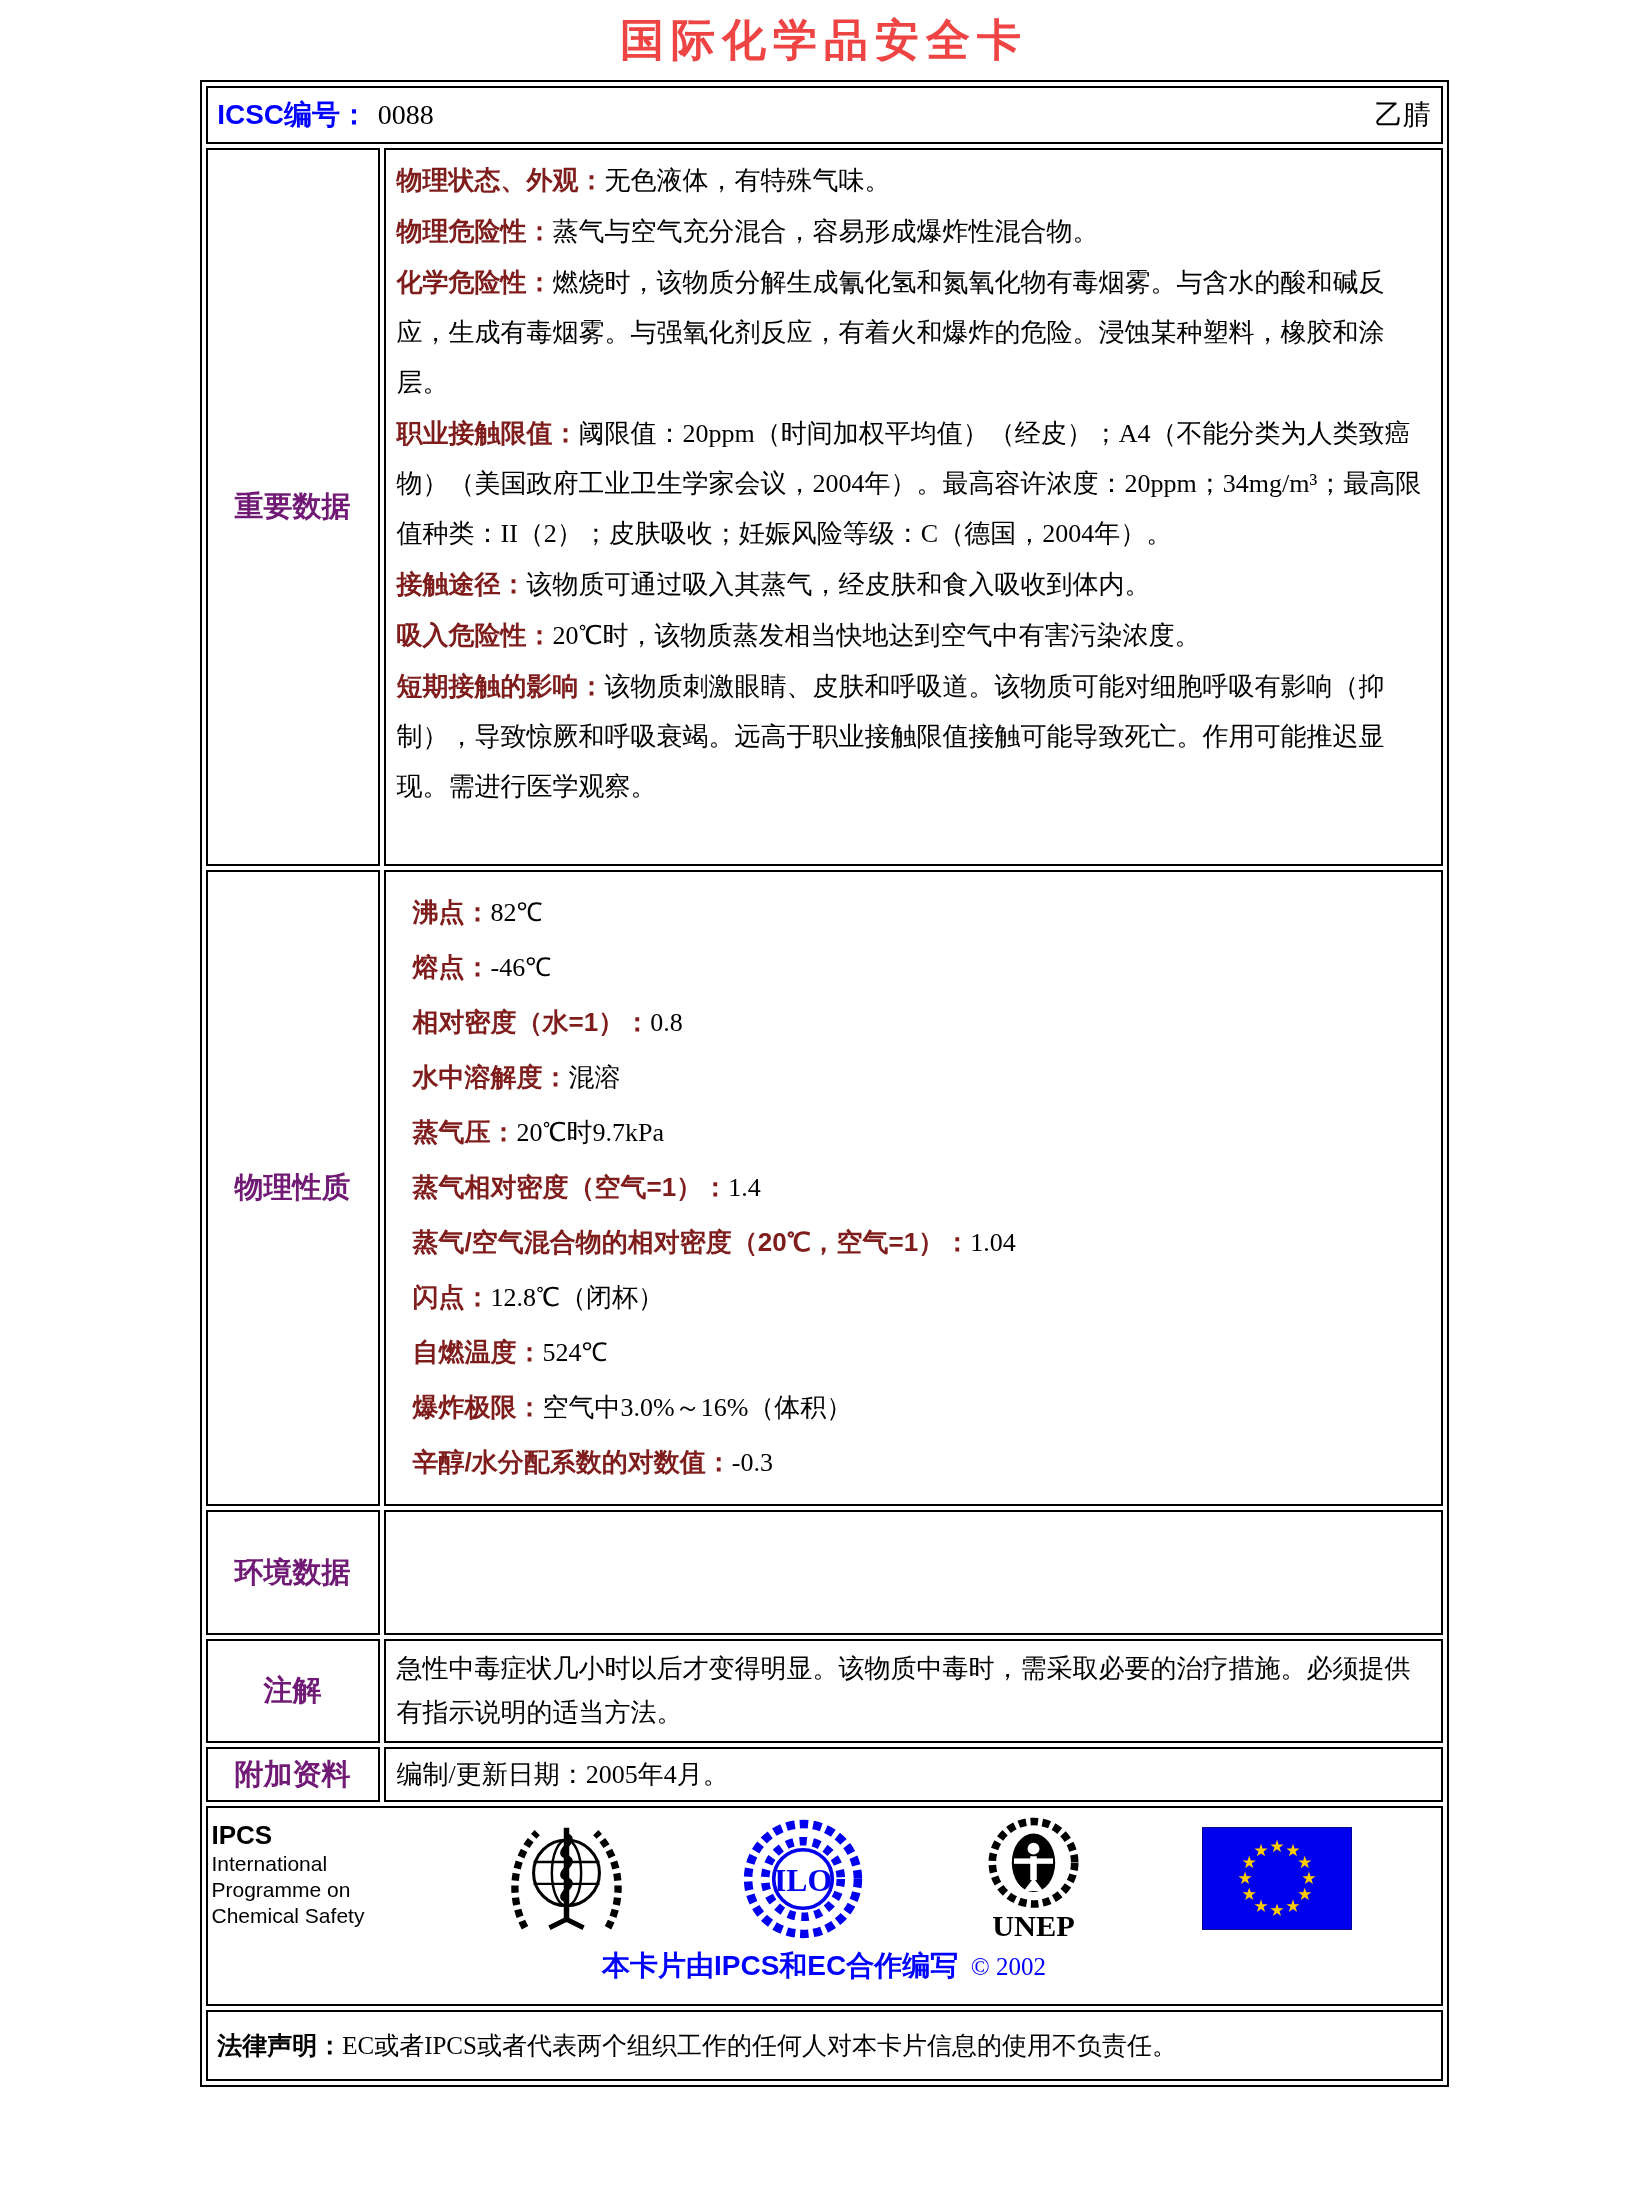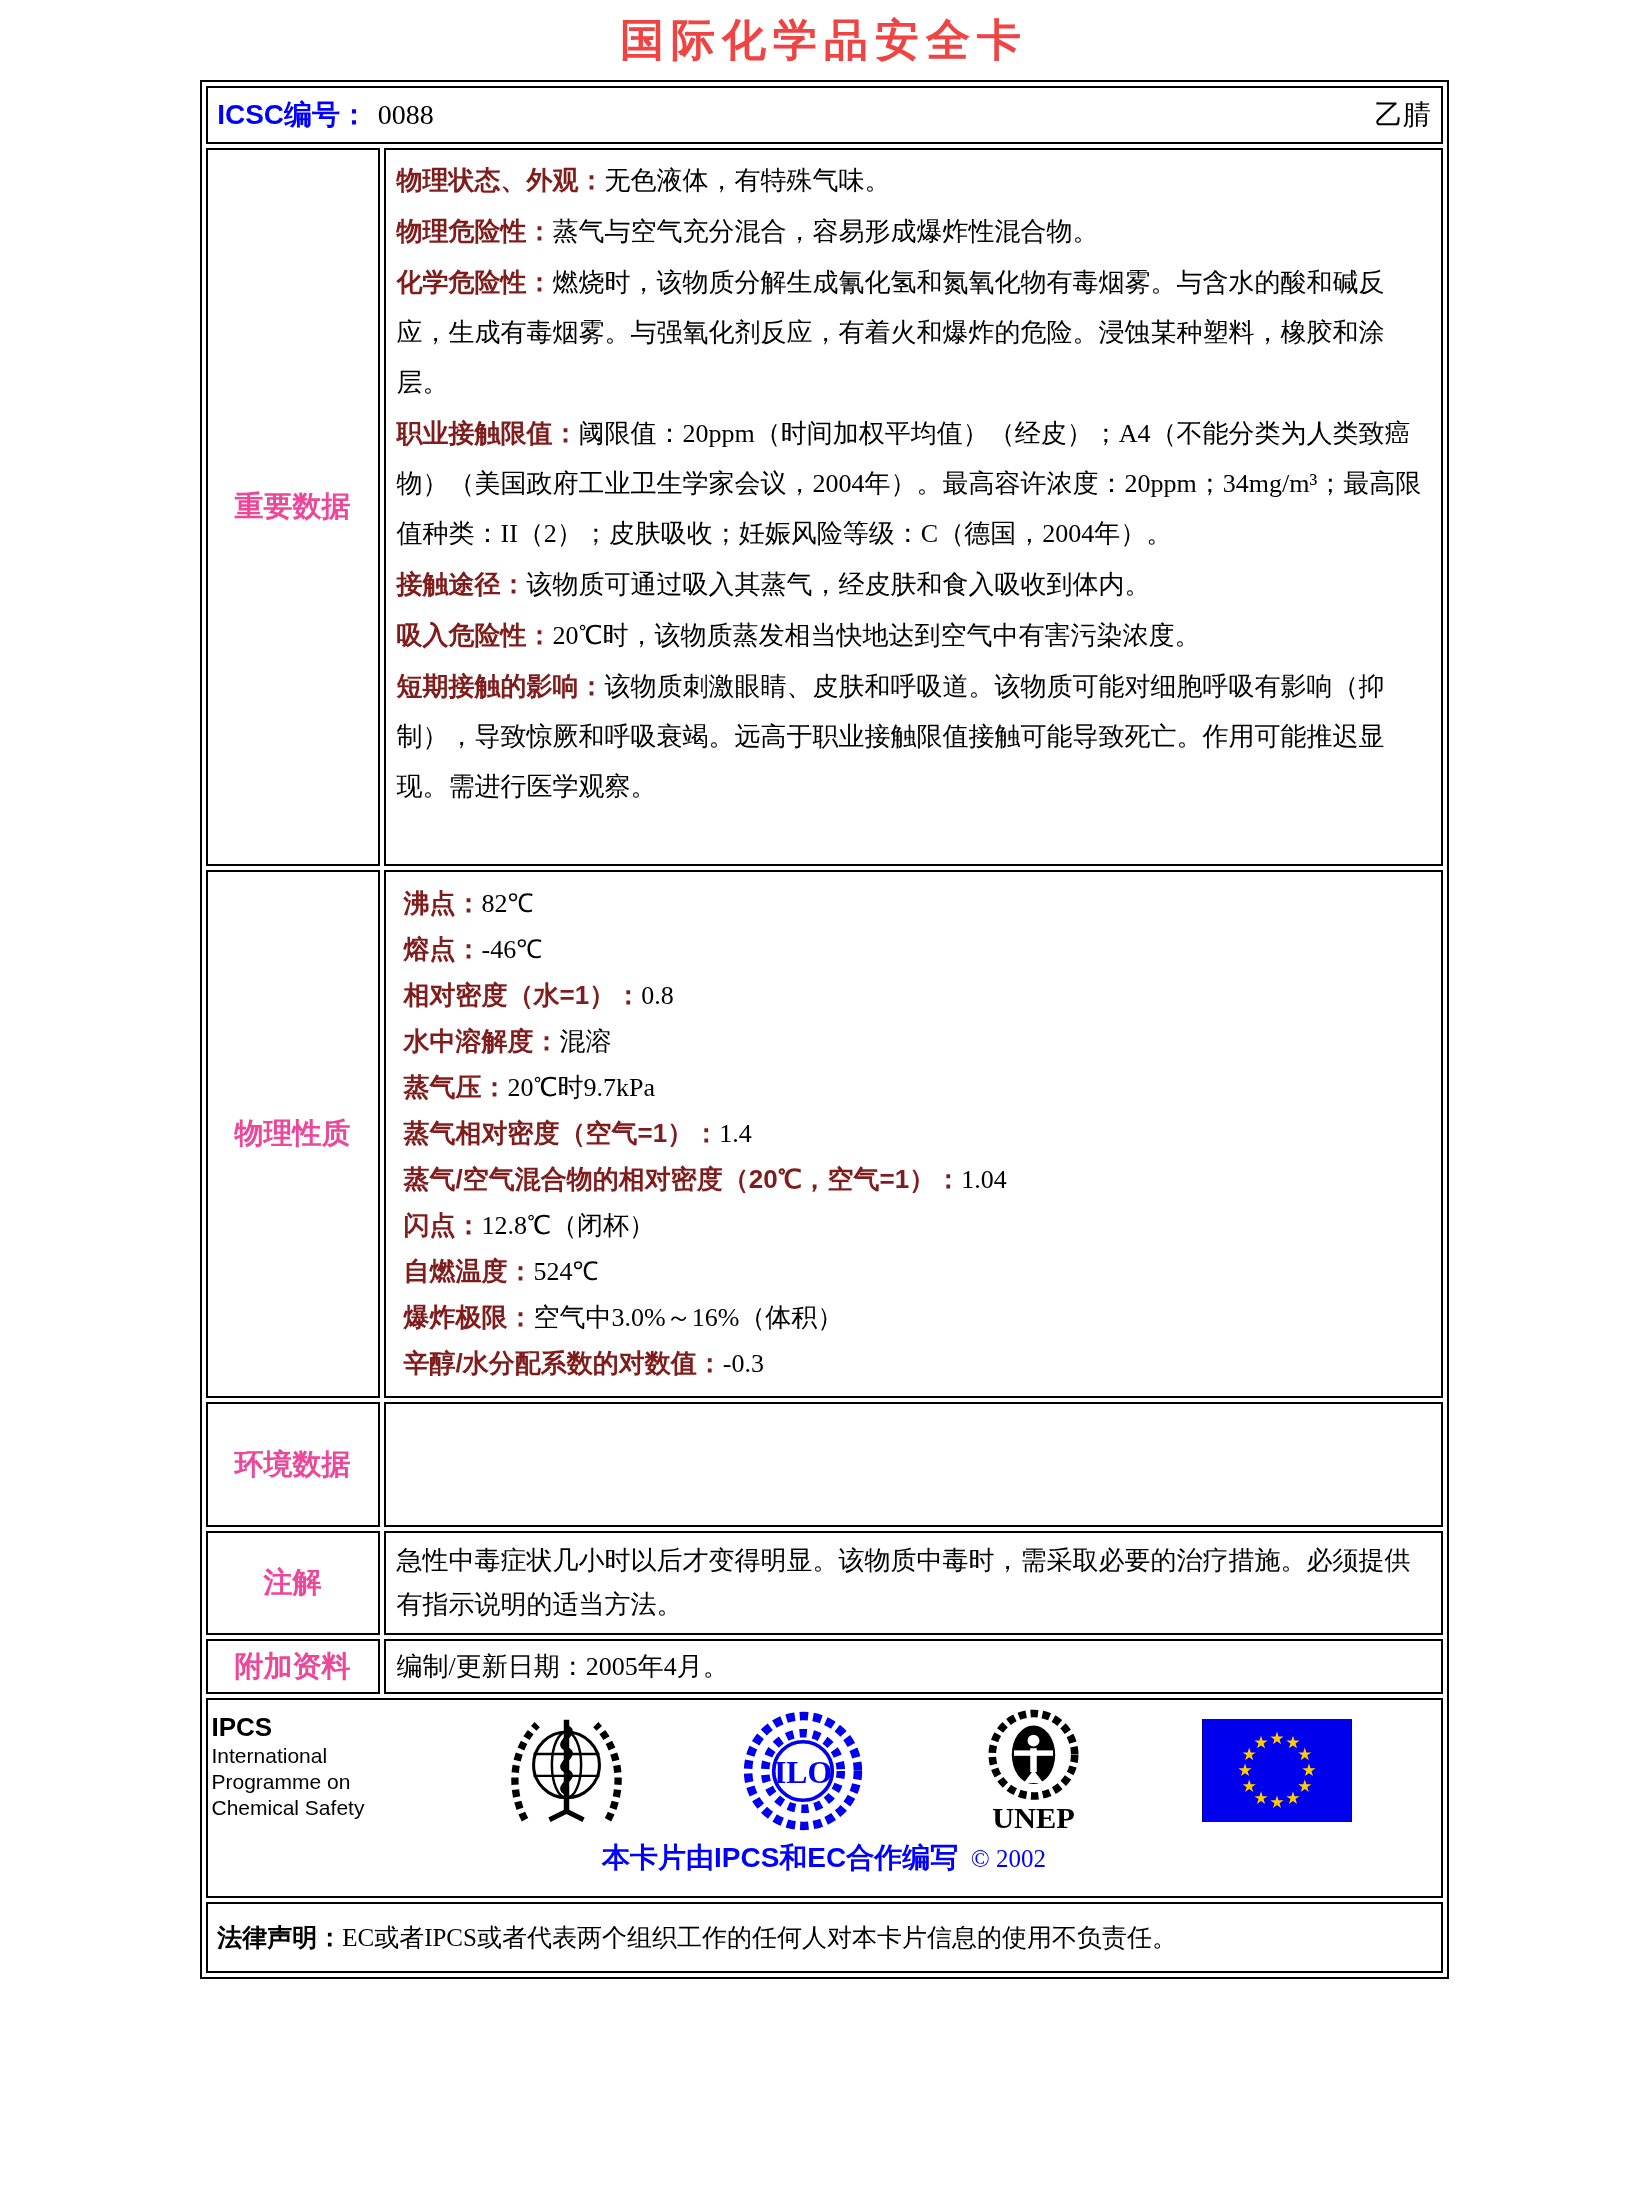--- a/index.html
+++ b/index.html
@@ -8,37 +8,37 @@
     text-align:center;color:#ef4444;font-weight:bold;font-size:44px;
     padding-top:11px;letter-spacing:7px;font-family:"Liberation Serif",serif;
   }
   .card{
     width:1245px;margin:9.7px auto 0 auto;border:2.8px solid #000;background:#fff;
   }
   table.icsc{border-collapse:separate;border-spacing:4.2px;width:100%;}
   table.icsc td{border:2.1px solid #000;background:#fff;}
   td.row-label{
     width:168px;text-align:center;vertical-align:middle;
-    color:#ec4899;font-weight:bold;font-size:29px;
+    color:#701a75;font-weight:bold;font-size:29px;
     font-family:"Liberation Sans",sans-serif;
   }
   td.cell-content{
     vertical-align:top;padding:5.6px 11px;
     font-size:26px;color:#000;font-family:"Liberation Serif",serif;
   }
   td.header-cell{
     height:54px;vertical-align:middle;padding:0 9.7px;
     font-size:28px;font-family:"Liberation Serif",serif;
   }
   .header-flex{display:flex;justify-content:space-between;align-items:center;}
   .hdr-label{color:#0000ff;font-weight:bold;font-family:"Liberation Sans",sans-serif;}
   .hdr-number{color:#000;margin-left:9.7px;}
   .hdr-chemical{color:#000;}
   .entry{margin:0;line-height:50px;}
-  .prop-line{margin:7px;line-height:38px;}
+  .prop-line{margin:16px;line-height:38px;}
   .blue-label{color:#7f1d1d;font-weight:bold;font-family:"Liberation Sans",sans-serif;}
   .notes-text{line-height:44px;}
   td.env-cell{height:110px;}
   td.notes-cell{height:89px;vertical-align:middle;margin-left:41px;}
   td.add-cell{height:39px;vertical-align:middle;}
   td.footer-cell{height:182px;vertical-align:top;padding:7px 4px;}
   .footer-top{display:flex;align-items:flex-start;}
   .ipcs-block{width:208px;flex:0 0 auto;padding-top:5.6px;}
   .ipcs-title{font-size:26px;font-weight:bold;color:#000;}
   .ipcs-sub{font-size:21px;color:#000;line-height:26px;}

